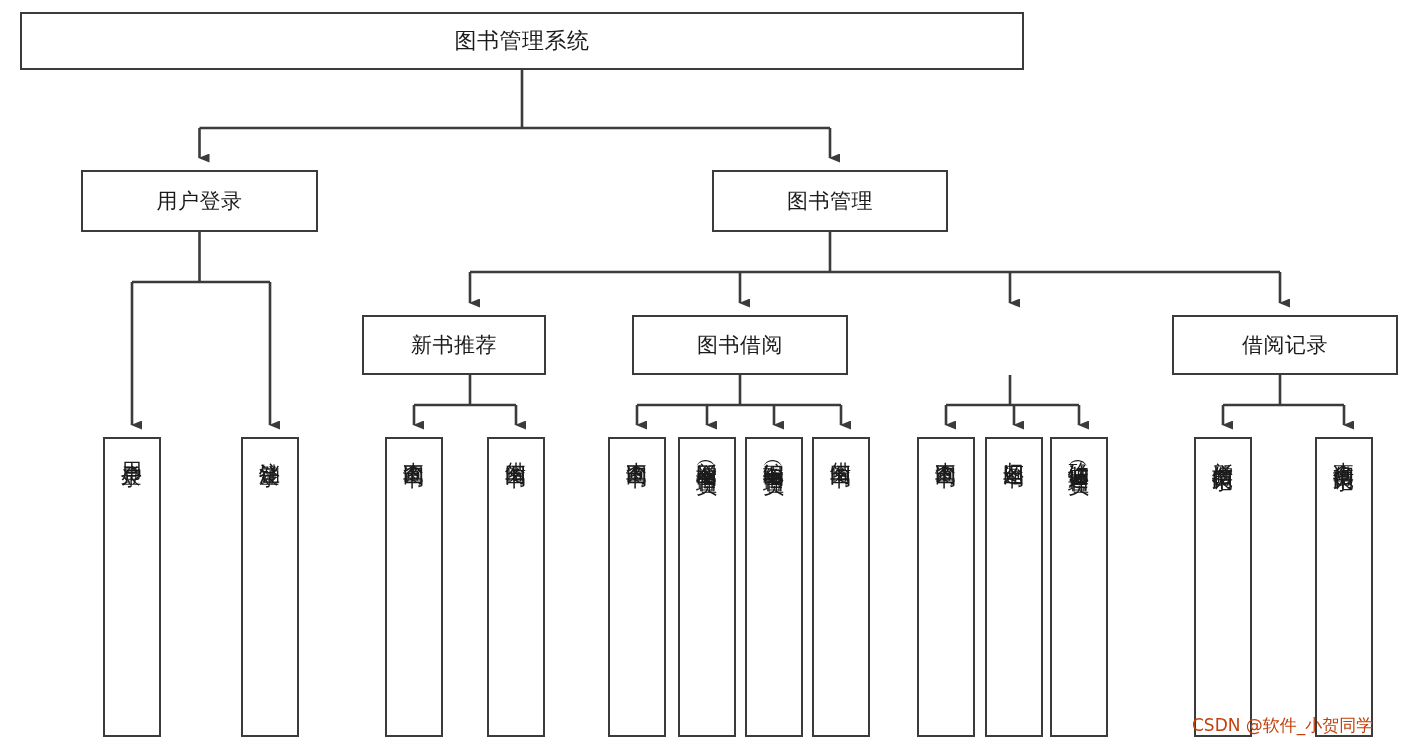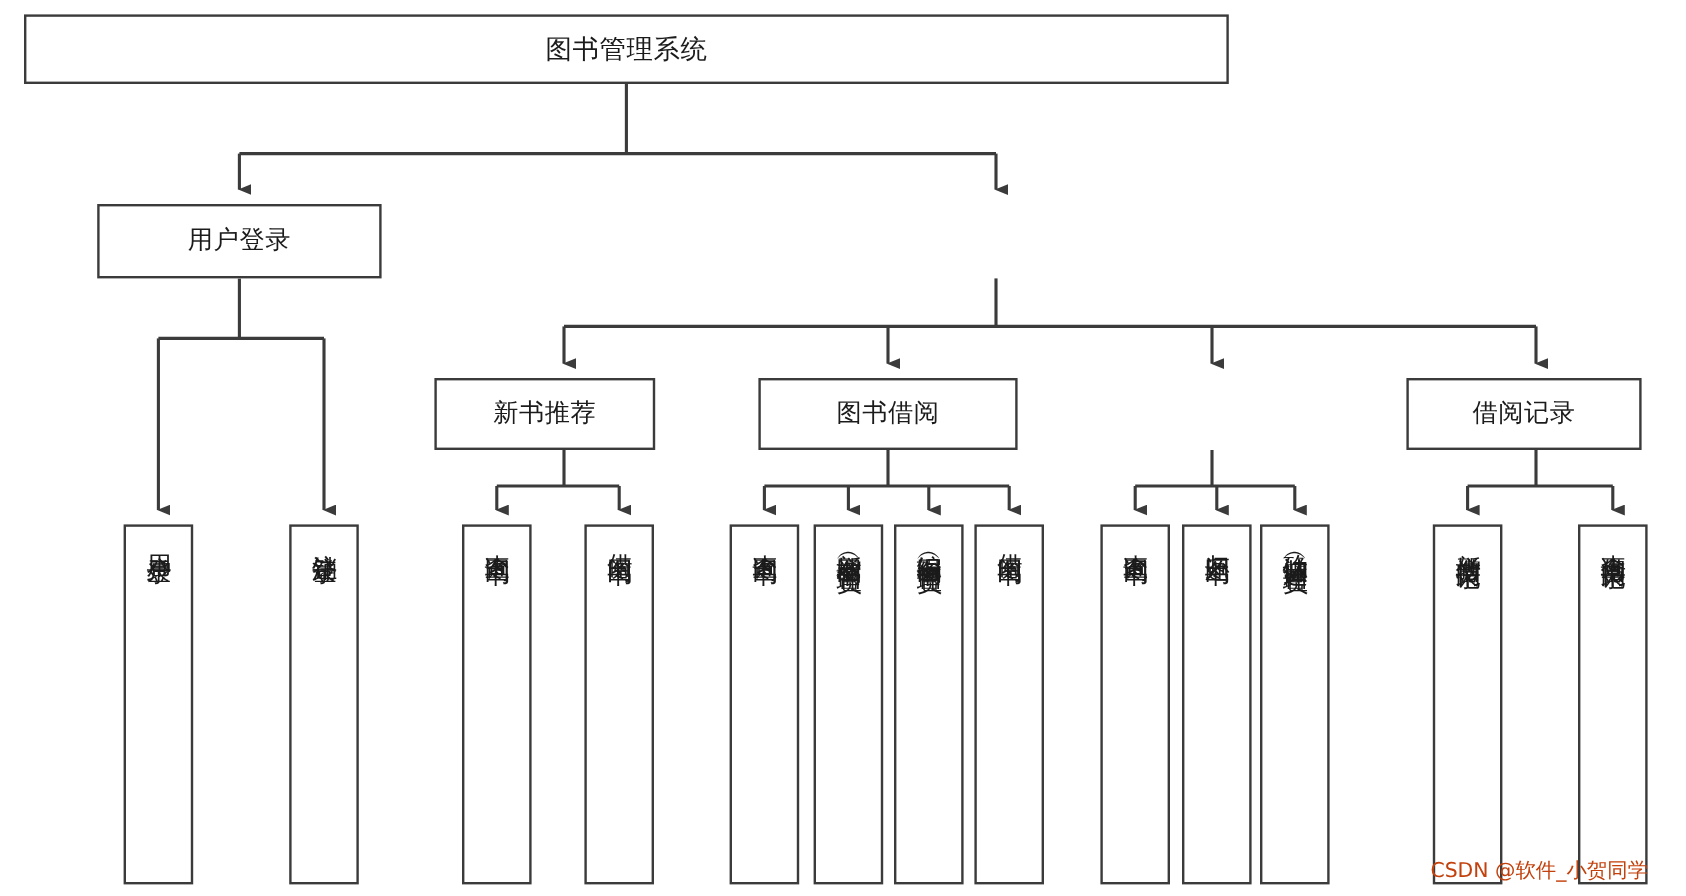--- a/index.html
+++ b/index.html
@@ -119,28 +119,31 @@
       </g>
   </svg>
 
   <div class="node-box node-root" style="left:20px; top:12px; width:1004px; height:58px;">
     <span class="node-label">图书管理系统</span>
   </div>
 
   <div class="node-box node-l2" style="left:81px; top:170px; width:237px; height:62px;">
     <span class="node-label">用户登录</span>
   </div>
+  <div class="node-box node-l2" style="left:712px; top:170px; width:236px; height:62px;">
+    <span class="node-label">图书管理</span>
+  </div>
 
   <div class="node-box node-l3" style="left:362px; top:315px; width:184px; height:60px;">
     <span class="node-label">新书推荐</span>
   </div>
   <div class="node-box node-l3" style="left:632px; top:315px; width:216px; height:60px;">
     <span class="node-label">图书借阅</span>
   </div>
-  <div class="node-box node-l3" style="left:1172px; top:315px; width:196px; height:60px;">
+  <div class="node-box node-l3" style="left:1172px; top:315px; width:226px; height:60px;">
     <span class="node-label">借阅记录</span>
   </div>
 
   <div class="node-box node-leaf" style="left:103px; top:437px; width:58px; height:300px;">
     <span class="node-label">用户登录</span>
   </div>
   <div class="node-box node-leaf" style="left:241px; top:437px; width:58px; height:300px;">
     <span class="node-label">注销登录</span>
   </div>
   <div class="node-box node-leaf" style="left:385px; top:437px; width:58px; height:300px;">

